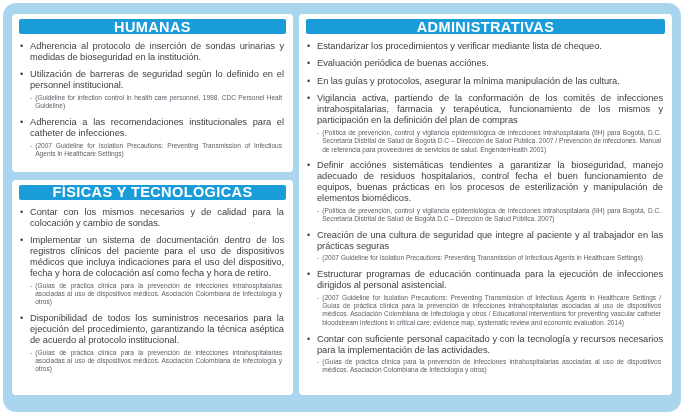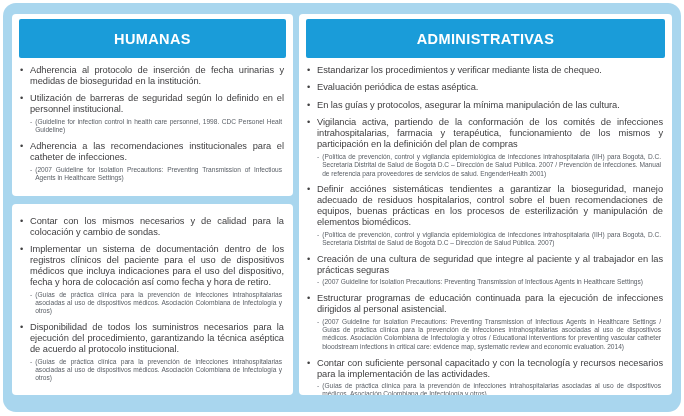--- a/index.html
+++ b/index.html
@@ -28,21 +28,21 @@
     box-sizing: border-box;
     padding: 5px 7px 7px 7px;
     display: flex;
     flex-direction: column;
     overflow: hidden;
   }
   .card.grow { flex: 1; }
   .card-header {
     background: #1a9cd9;
     border-radius: 2px;
-    height: 39px;
+    height: 15px;
     display: flex;
     align-items: center;
     justify-content: center;
     flex: none;
   }
   .card-title {
     color: #ffffff;
     font-size: 14.5px;
     font-weight: bold;
     letter-spacing: 0.4px;
@@ -95,21 +95,21 @@
   <div class="col col-left" id="col-left">
       <div class="card">
         <div class="card-header">
           <span class="card-title">HUMANAS</span>
         </div>
         <div class="card-body">
           <ul class="bullet-list">
             <li class="bullet-item">
               <div class="item-row">
                 <span class="bullet-glyph">•</span>
-                <span class="item-text">Adherencia al protocolo de inserción de fecha urinarias y medidas de bioseguridad en la institución.</span>
+                <span class="item-text">Adherencia al protocolo de inserción de sondas urinarias y medidas de bioseguridad en la institución.</span>
               </div>
             </li>
             <li class="bullet-item">
               <div class="item-row">
                 <span class="bullet-glyph">•</span>
                 <span class="item-text">Utilización de barreras de seguridad según lo definido en el personnel institucional.</span>
               </div>
               <div class="item-note">
                 <span class="note-dash">-</span>
                 <span class="note-text">(Guideline for infection control in health care personnel, 1998. CDC Personel Healt Guideline)</span>
@@ -122,20 +122,23 @@
               </div>
               <div class="item-note">
                 <span class="note-dash">-</span>
                 <span class="note-text">(2007 Guideline for Isolation Precautions: Preventing Transmission of Infectious Agents in Healthcare Settings)</span>
               </div>
             </li>
           </ul>
         </div>
       </div>
       <div class="card grow">
+        <div class="card-header">
+          <span class="card-title">FÍSICAS Y TECNOLÓGICAS</span>
+        </div>
         <div class="card-body">
           <ul class="bullet-list">
             <li class="bullet-item">
               <div class="item-row">
                 <span class="bullet-glyph">•</span>
                 <span class="item-text">Contar con los mismos necesarios y de calidad para la colocación y cambio de sondas.</span>
               </div>
             </li>
             <li class="bullet-item">
               <div class="item-row">
@@ -170,21 +173,21 @@
           <ul class="bullet-list">
             <li class="bullet-item">
               <div class="item-row">
                 <span class="bullet-glyph">•</span>
                 <span class="item-text">Estandarizar los procedimientos y verificar mediante lista de chequeo.</span>
               </div>
             </li>
             <li class="bullet-item">
               <div class="item-row">
                 <span class="bullet-glyph">•</span>
-                <span class="item-text">Evaluación periódica de estas aséptica.</span>
+                <span class="item-text">Evaluación periódica de buenas acciónes.</span>
               </div>
             </li>
             <li class="bullet-item">
               <div class="item-row">
                 <span class="bullet-glyph">•</span>
                 <span class="item-text">En las guías y protocolos, asegurar la mínima manipulación de las cultura.</span>
               </div>
             </li>
             <li class="bullet-item">
               <div class="item-row">
@@ -192,21 +195,21 @@
                 <span class="item-text">Vigilancia activa, partiendo de la conformación de los comités de infecciones intrahospitalarias, farmacia y terapéutica, funcionamiento de los mismos y participación en la definición del plan de compras</span>
               </div>
               <div class="item-note">
                 <span class="note-dash">-</span>
                 <span class="note-text">(Política de prevención, control y vigilancia epidemiológica de infecciones intrahospitalaria (IIH) para Bogotá, D.C. Secretaría Distrital de Salud de Bogotá D.C – Dirección de Salud Pública. 2007 / Prevención de infecciones. Manual de referencia para proveedores de servicios de salud. EngenderHealth 2001)</span>
               </div>
             </li>
             <li class="bullet-item">
               <div class="item-row">
                 <span class="bullet-glyph">•</span>
-                <span class="item-text">Definir acciónes sistemáticas tendientes a garantizar la bioseguridad, manejo adecuado de residuos hospitalarios, control sobre el buen recomendaciones de equipos, buenas prácticas en los procesos de esterilización y manipulación de elementos biomédicos.</span>
+                <span class="item-text">Definir acciónes sistemáticas tendientes a garantizar la bioseguridad, manejo adecuado de residuos hospitalarios, control fecha el buen funcionamiento de equipos, buenas prácticas en los procesos de esterilización y manipulación de elementos biomédicos.</span>
               </div>
               <div class="item-note">
                 <span class="note-dash">-</span>
                 <span class="note-text">(Política de prevención, control y vigilancia epidemiológica de infecciones intrahospitalaria (IIH) para Bogotá, D.C. Secretaría Distrital de Salud de Bogotá D.C – Dirección de Salud Pública. 2007)</span>
               </div>
             </li>
             <li class="bullet-item">
               <div class="item-row">
                 <span class="bullet-glyph">•</span>
                 <span class="item-text">Creación de una cultura de seguridad que integre al paciente y al trabajador en las prácticas seguras</span>

